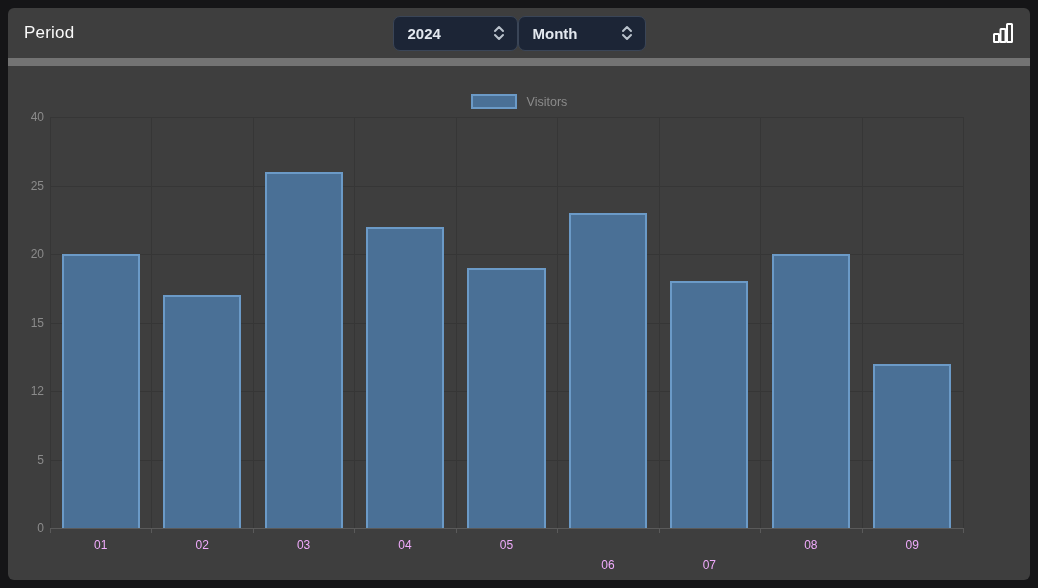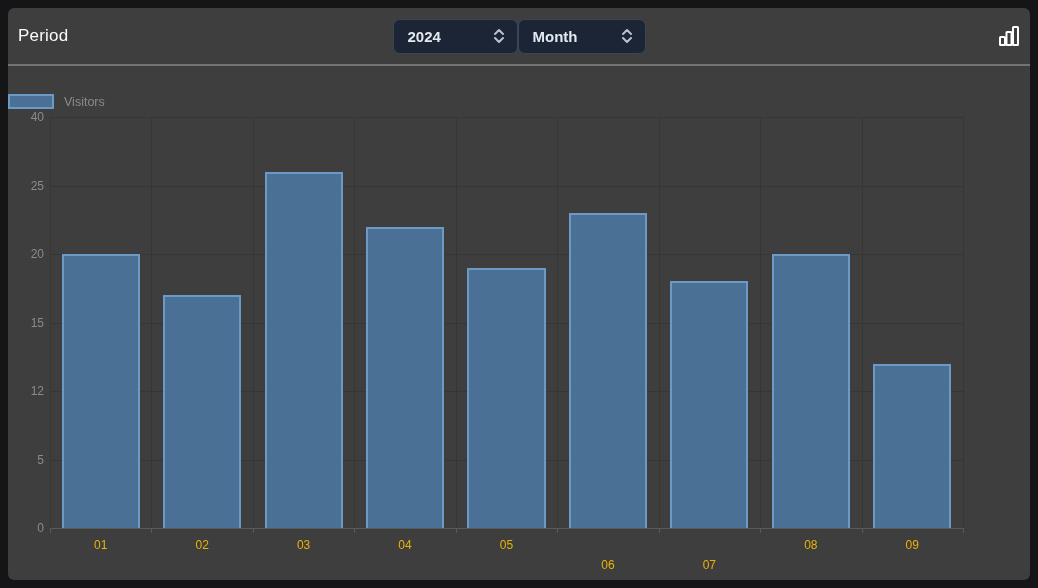--- a/index.html
+++ b/index.html
@@ -14,22 +14,22 @@
     background: #3e3e3e;
     border-radius: 6px;
     position: relative;
     overflow: hidden;
   }
   
   .header {
     height: 58px;
     display: flex;
     align-items: center;
-    padding: 0 10px;
-    border-bottom: 2px solid #737373;
+    padding: 0 16px;
+    border-bottom: 8px solid #737373;
   }
   .h-left { flex: 1; display: flex; align-items: center; }
   .h-center { flex: 0 0 auto; display: flex; align-items: center; }
   .h-right { flex: 1; display: flex; align-items: center; justify-content: flex-end; }
   .panel-title {
     color: #fafafa;
     font-size: 17px;
     font-weight: 500;
     letter-spacing: 0.2px;
   }
@@ -54,21 +54,21 @@
   
   .chart-area {
     position: absolute;
     left: 0; right: 0; top: 60px; bottom: 0;
   }
   .legend {
     position: absolute;
     top: 26px; left: 0; right: 0;
     display: flex;
     align-items: center;
-    justify-content: flex-start;
+    justify-content: center;
     gap: 10px;
   }
   .legend-swatch {
     width: 46px; height: 15px;
     background: var(--bar-fill);
     border: 2px solid var(--bar-border);
     display: inline-block;
   }
   .legend-label { color: #8b8b8b; font-size: 12.5px; }
   .y-labels {
@@ -116,21 +116,21 @@
     border-bottom: none;
   }
   .x-labels {
     position: absolute;
     left: 42px; top: 470px;
     width: 913px; height: 20px;
   }
   .x-tick-label {
     position: absolute;
     transform: translateX(-50%);
-    color: #eab308;
+    color: #f0abfc;
     font-size: 12px;
     white-space: nowrap;
   }
 </style>
 </head>
 <body>
 
 <div class="stage">
   <div class="panel">
 

